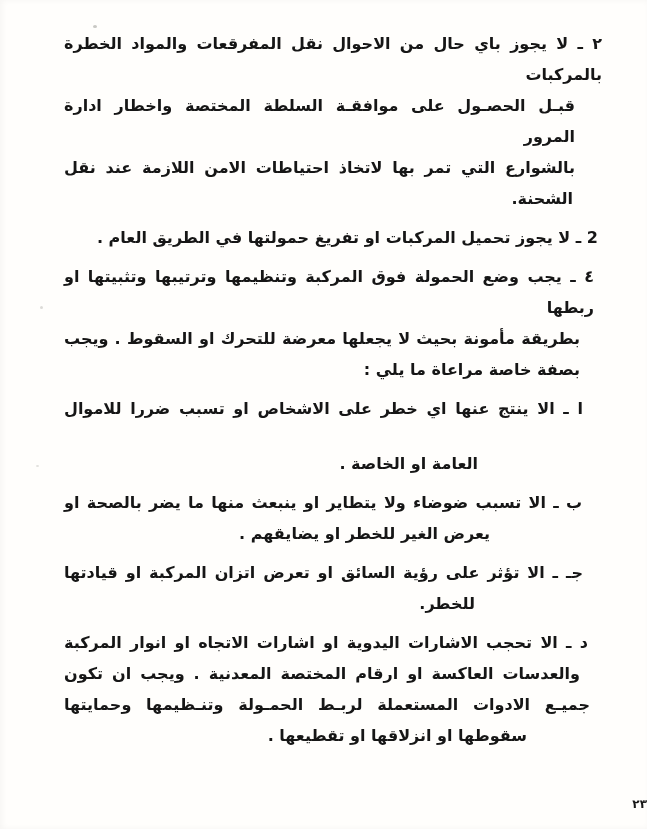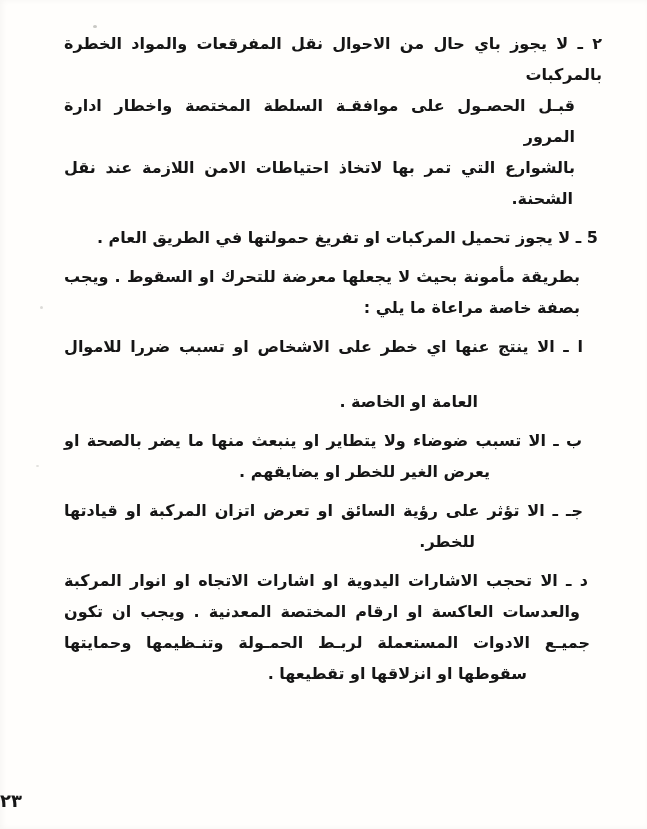--- a/index.html
+++ b/index.html
@@ -37,22 +37,22 @@
   }
   .line.just {
     text-align: justify;
     text-align-last: justify;
   }
   .page-number {
     position: absolute;
     left: 0;
     right: 0;
     bottom: 18px;
-    text-align: left;
-    font-size: 18px;
+    text-align: right;
+    font-size: 12px;
     font-weight: bold;
     letter-spacing: 3px;
   }
   .speck {
     position: absolute;
     background: #9a9a96;
     border-radius: 50%;
   }
   .speck-1 { top: 25px; left: 93px;  width: 4px; height: 3px; opacity: .55; }
   .speck-2 { top: 306px; left: 40px; width: 3px; height: 3px; opacity: .35; }
@@ -67,23 +67,24 @@
   <div class="speck speck-3"></div>
 
   <div class="doc-body">
       <div class="paragraph">
         <div class="line just" style="padding-right: 0px;">٢ ـ لا يجوز باي حال من الاحوال نقل المفرقعات والمواد الخطرة بالمركبات</div>
         <div class="line just" style="padding-right: 27px;">قبـل الحصـول على موافقـة السلطة المختصة واخطار ادارة المرور</div>
         <div class="line just" style="padding-right: 27px;">بالشوارع التي تمر بها لاتخاذ احتياطات الامن اللازمة عند نقل</div>
         <div class="line" style="padding-right: 29px;">الشحنة.</div>
       </div>
       <div class="paragraph">
-        <div class="line" style="padding-right: 4px;">5 ـ لا يجوز تحميل المركبات او تفريغ حمولتها في الطريق العام .</div>
+        <div class="line" style="padding-right: 4px;">2 ـ لا يجوز تحميل المركبات او تفريغ حمولتها في الطريق العام .</div>
       </div>
       <div class="paragraph">
+        <div class="line just" style="padding-right: 8px;">٤ ـ يجب وضع الحمولة فوق المركبة وتنظيمها وترتيبها وتثبيتها او ربطها</div>
         <div class="line just" style="padding-right: 22px;">بطريقة مأمونة بحيث لا يجعلها معرضة للتحرك او السقوط . ويجب</div>
         <div class="line" style="padding-right: 22px;">بصفة خاصة مراعاة ما يلي :</div>
       </div>
       <div class="paragraph">
         <div class="line just" style="padding-right: 19px;">ا ـ الا ينتج عنها اي خطر على الاشخاص او تسبب ضررا للاموال</div>
         <div class="line" style="padding-right: 124px; margin-top: 24px;">العامة او الخاصة .</div>
       </div>
       <div class="paragraph">
         <div class="line just" style="padding-right: 20px;">ب ـ الا تسبب ضوضاء ولا يتطاير او ينبعث منها ما يضر بالصحة او</div>
         <div class="line" style="padding-right: 112px;">يعرض الغير للخطر او يضايقهم .</div>

